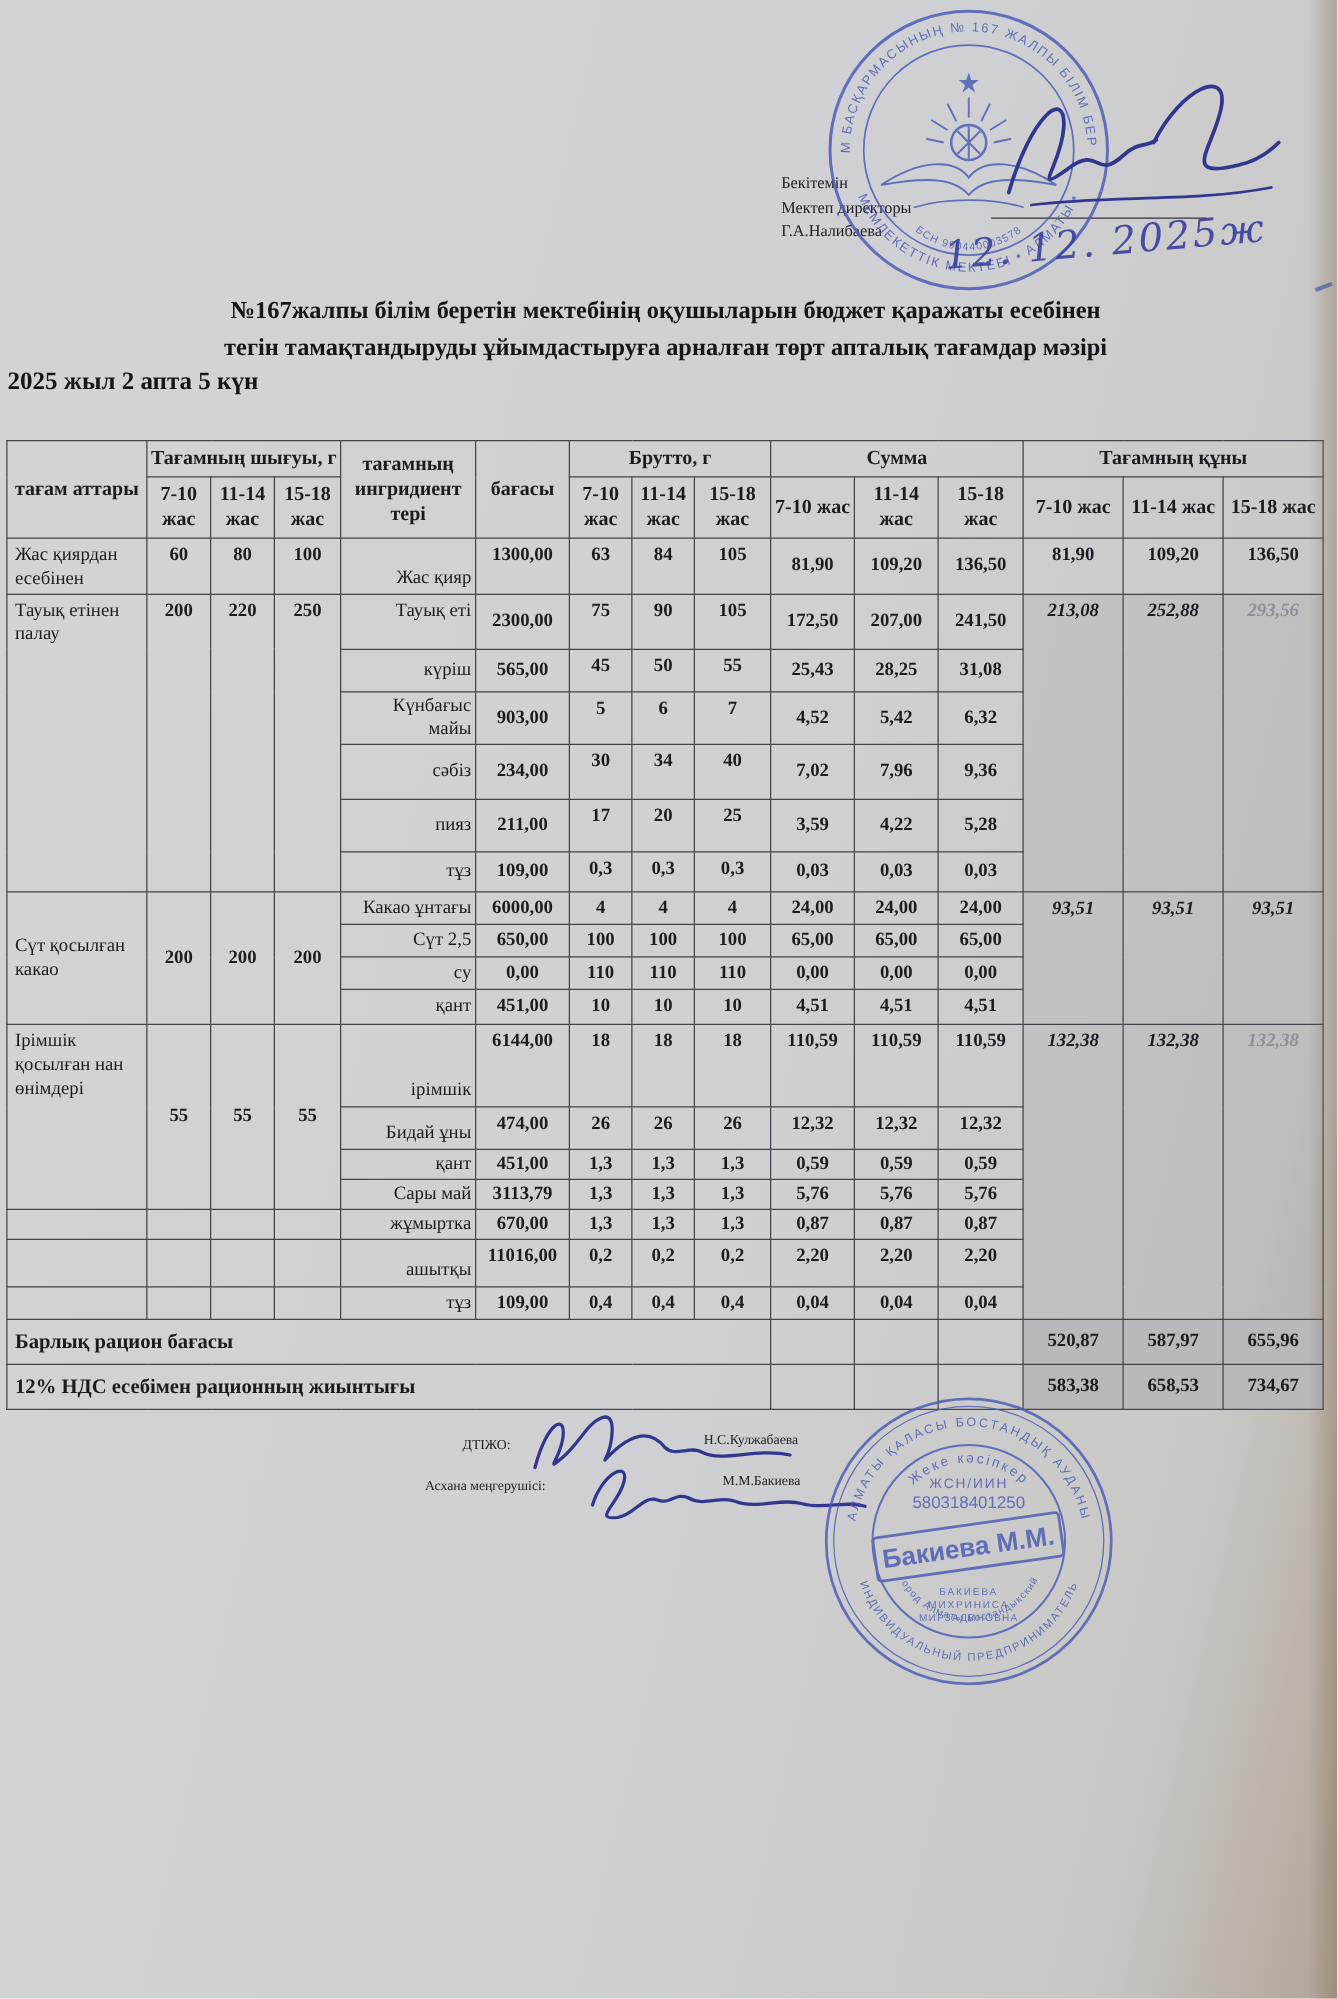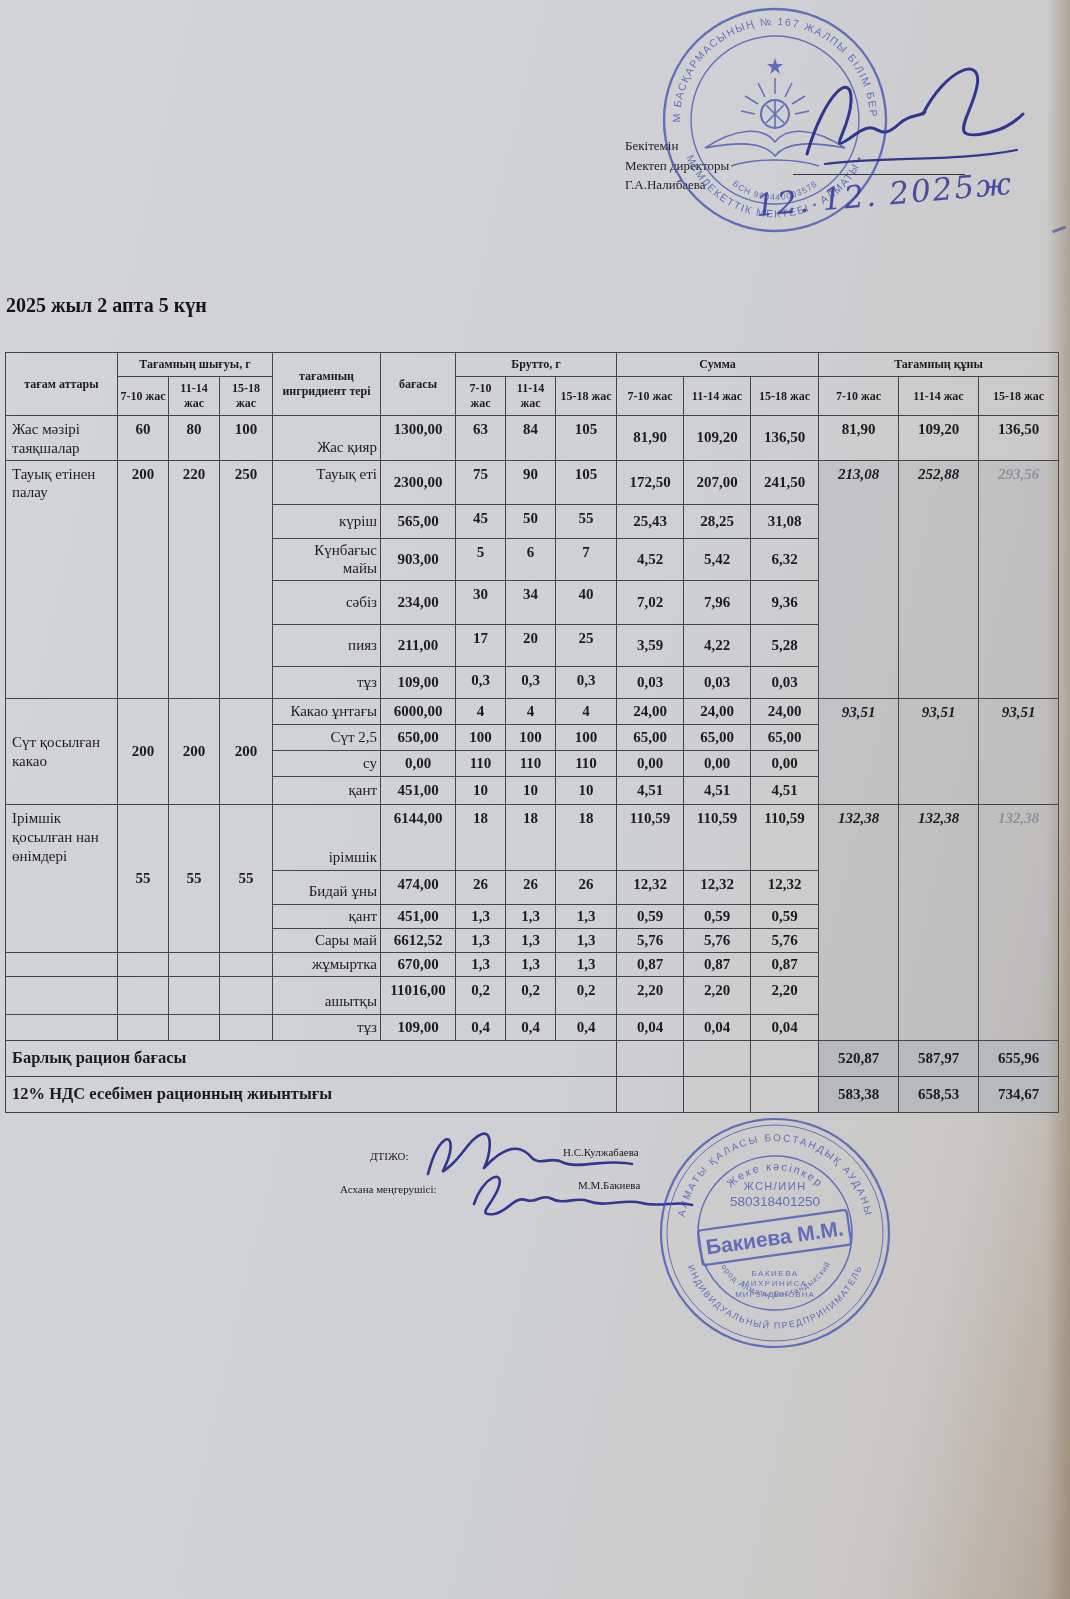--- a/index.html
+++ b/index.html
@@ -17,21 +17,21 @@
     font-size:31px;color:#3a3e9d;transform:rotate(-5deg);letter-spacing:2px;opacity:.9;}
   
   .title{position:absolute;left:50px;right:55px;top:234px;text-align:center;font-weight:bold;
     font-size:19.5px;line-height:1.55;color:#15151b;}
   .subtitle{position:absolute;left:6px;top:294px;font-weight:bold;font-size:20px;color:#15151b;}
   
   table{position:absolute;left:5px;top:352px;border-collapse:collapse;table-layout:fixed;
     font-family:"Liberation Serif",serif;font-size:15px;color:#1b1b22;}
   th,td{border:1px solid #43434b;padding:2px 3px;text-align:center;vertical-align:middle;
     overflow:hidden;line-height:1.25;}
-  th{font-weight:bold;font-size:12px;padding:4px 2px;}
+  th{font-weight:bold;font-size:16px;padding:4px 2px;}
   td.num{font-weight:bold;}
   td.name{text-align:left;font-weight:normal;padding-left:6px;}
   td.ing{text-align:right;font-weight:normal;padding-left:7px;}
   .vtop{vertical-align:top;padding-top:4px;}
   .vbot{vertical-align:bottom;padding-bottom:3px;}
   td.shade{background:rgba(105,110,122,.10);font-style:italic;}
   td.shade2{background:#b7b9bc;font-weight:bold;}
   td.faded{color:#8d909a;}
   td.summary-label{text-align:left;font-weight:bold;font-size:16.5px;padding-left:6px;}
   
@@ -88,20 +88,24 @@
 
   <svg class="sig" style="left:795px;top:52px" width="235" height="140" viewBox="0 0 235 140">
     <path d="M 12 102 C 30 40, 58 18, 56 50 C 54 80, 30 104, 58 84 C 86 62, 80 94, 104 72 C 116 61, 122 66, 130 60" stroke-width="3"></path>
     <path d="M 128 62 C 150 18, 188 2, 182 34 C 176 66, 148 92, 196 80 C 210 77, 220 70, 228 62" stroke-width="3"></path>
     <path d="M 30 112 C 90 104, 160 110, 222 98" stroke-width="2.2"></path>
   </svg>
 
   <div class="hand-date">12. 12. 2025ж</div>
   <div class="corner-mark"></div>
 
+  <div class="title">
+    <div>№167жалпы білім беретін мектебінің оқушыларын бюджет қаражаты есебінен</div>
+    <div>тегін тамақтандыруды ұйымдастыруға арналған төрт апталық тағамдар мәзірі</div>
+  </div>
   <div class="subtitle">2025 жыл 2 апта  5 күн</div>
 
   <table id="menu-table" style="width: 1053px;">
       <colgroup>
         <col style="width: 112px;">
         <col style="width: 51px;">
         <col style="width: 51px;">
         <col style="width: 53px;">
         <col style="width: 108px;">
         <col style="width: 75px;">
@@ -135,21 +139,21 @@
           <th>7-10 жас</th>
           <th>11-14 жас</th>
           <th>15-18 жас</th>
           <th>7-10 жас</th>
           <th>11-14 жас</th>
           <th>15-18 жас</th>
         </tr>
       </thead>
       <tbody>
         <tr style="height: 40px;">
-          <td class="name vtop">Жас мәзірі таяқшалар</td>
+          <td class="name vtop">Жас қиярдан есебінен</td>
           <td class="num vtop">60</td>
           <td class="num vtop">80</td>
           <td class="num vtop">100</td>
           <td class="ing vbot">Жас қияр</td>
           <td class="num vtop">1300,00</td>
           <td class="num vtop">63</td>
           <td class="num vtop">84</td>
           <td class="num vtop">105</td>
           <td class="num">81,90</td>
           <td class="num">109,20</td>
@@ -304,21 +308,21 @@
           <td class="num">451,00</td>
           <td class="num">1,3</td>
           <td class="num">1,3</td>
           <td class="num">1,3</td>
           <td class="num">0,59</td>
           <td class="num">0,59</td>
           <td class="num">0,59</td>
         </tr>
         <tr style="height: 24px;">
           <td class="ing">Сары май</td>
-          <td class="num">6612,52</td>
+          <td class="num">3113,79</td>
           <td class="num">1,3</td>
           <td class="num">1,3</td>
           <td class="num">1,3</td>
           <td class="num">5,76</td>
           <td class="num">5,76</td>
           <td class="num">5,76</td>
         </tr>
         <tr style="height: 24px;">
           <td class="name"></td>
           <td></td>

